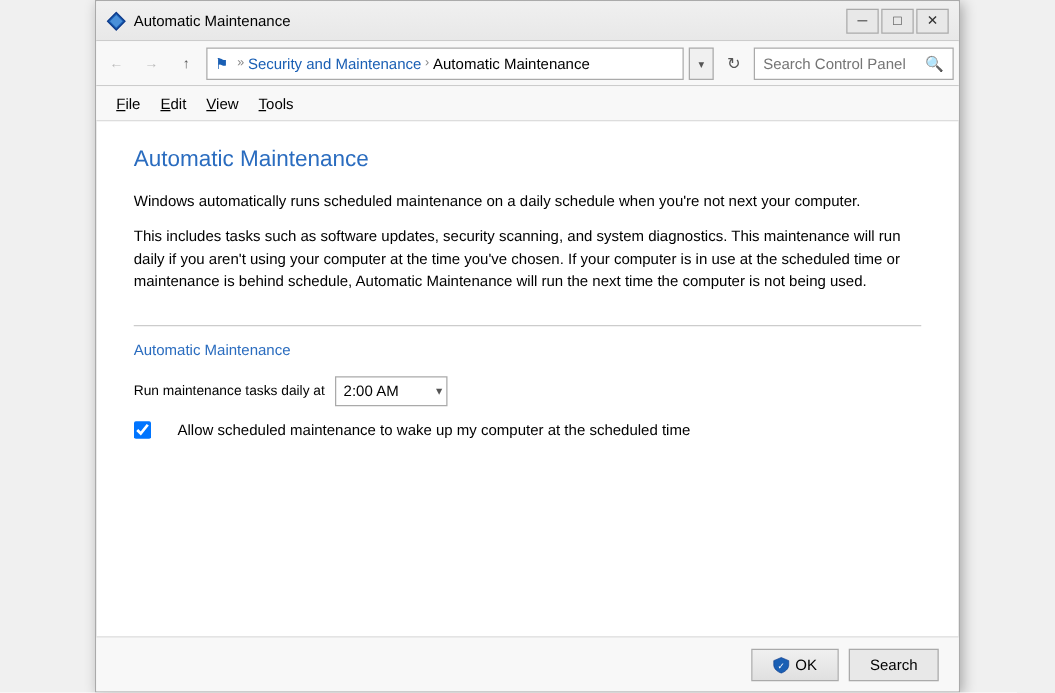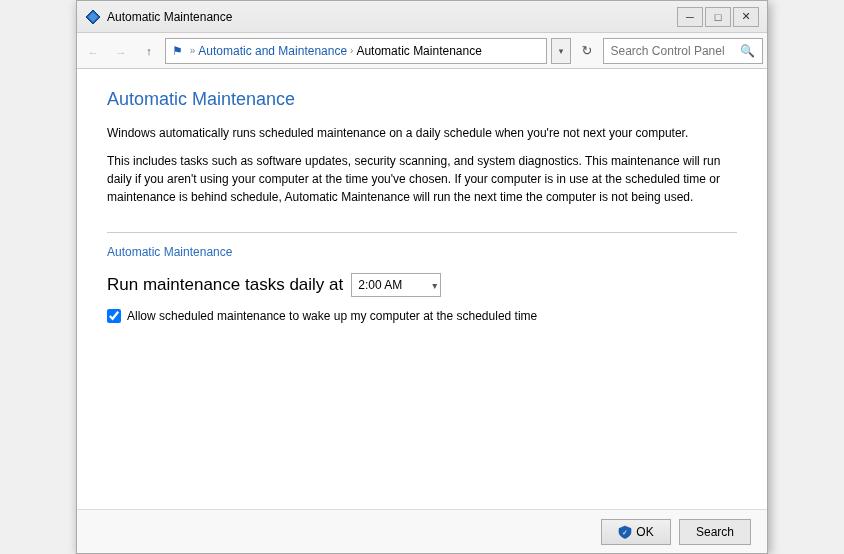--- a/index.html
+++ b/index.html
@@ -211,21 +211,21 @@
       font-weight: 400;
       margin-bottom: 14px;
     }
     .maintenance-row {
       display: flex;
       align-items: center;
       margin-bottom: 12px;
       gap: 8px;
     }
     .maintenance-label {
-      font-size: 17px;
+      font-size: 11px;
       color: #000;
     }
     .time-dropdown {
       height: 24px;
       border: 1px solid #aaa;
       background: #fff;
       font-size: 12px;
       padding: 0 20px 0 6px;
       color: #000;
       cursor: pointer;
@@ -243,21 +243,21 @@
       content: '▾';
       position: absolute;
       right: 4px;
       font-size: 10px;
       pointer-events: none;
       color: #555;
     }
     .checkbox-row {
       display: flex;
       align-items: center;
-      gap: 6px;
+      gap: 21px;
       margin-bottom: 8px;
     }
     .checkbox-row input[type="checkbox"] {
       width: 14px;
       height: 14px;
       cursor: pointer;
     }
     .checkbox-label {
       font-size: 12px;
       color: #000;
@@ -317,32 +317,38 @@
     </div>
   </div>
 
   <div class="address-bar">
     <button class="nav-btn disabled">←</button>
     <button class="nav-btn disabled">→</button>
     <button class="nav-btn">↑</button>
     <div class="address-breadcrumb">
       <span class="breadcrumb-flag">⚑</span>
       <span class="breadcrumb-chevron">»</span>
-      <span class="breadcrumb-link">Automatic and Maintenance</span>
+      <span class="breadcrumb-link">Security and Maintenance</span>
       <span class="breadcrumb-chevron">›</span>
       <span class="breadcrumb-current">Automatic Maintenance</span>
     </div>
     <div class="address-dropdown">▾</div>
     <button class="address-refresh">↻</button>
     <div class="search-box">
       <input type="text" placeholder="Search Control Panel" style="">
       <span class="search-icon-btn">🔍</span>
     </div>
   </div>
 
+  <div class="menu-bar">
+    <span class="menu-item"><u>F</u>ile</span>
+    <span class="menu-item"><u>E</u>dit</span>
+    <span class="menu-item"><u>V</u>iew</span>
+    <span class="menu-item"><u>T</u>ools</span>
+  </div>
 
   <div class="content">
     <h1 class="page-title">Automatic Maintenance</h1>
     <p class="description-text">Windows automatically runs scheduled maintenance on a daily schedule when you're not next your computer.</p>
     <p class="description-text">This includes tasks such as software updates, security scanning, and system diagnostics. This maintenance will run daily if you aren't using your computer at the time you've chosen. If your computer is in use at the scheduled time or maintenance is behind schedule, Automatic Maintenance will run the next time the computer is not being used.</p>
 
     <hr class="divider">
 
     <div class="section-title">Automatic Maintenance</div>
 

